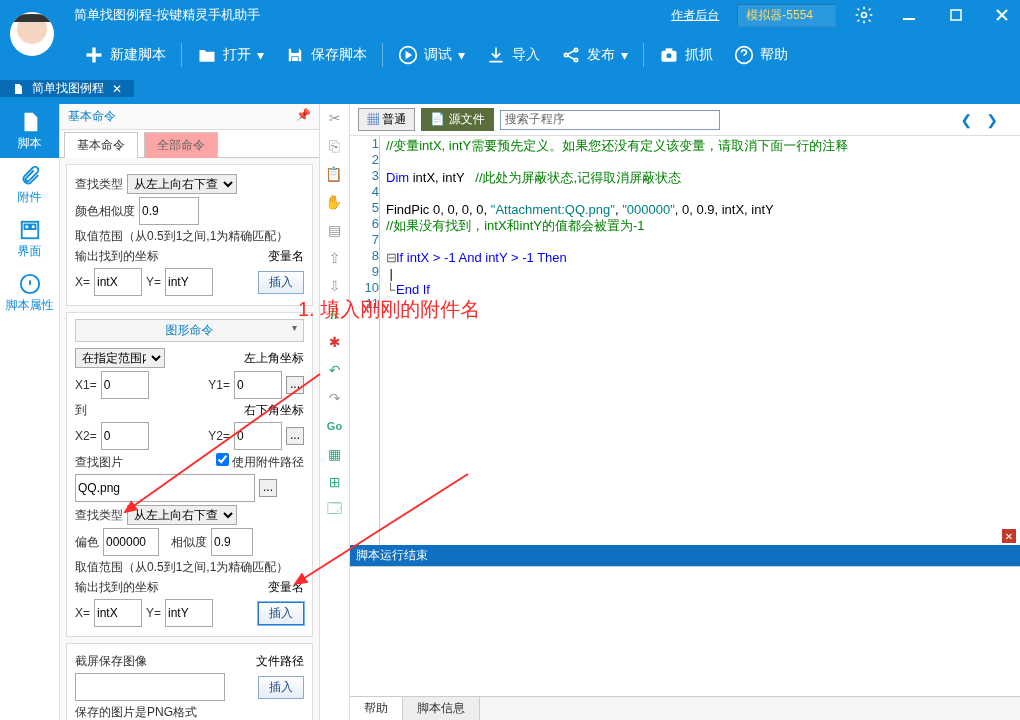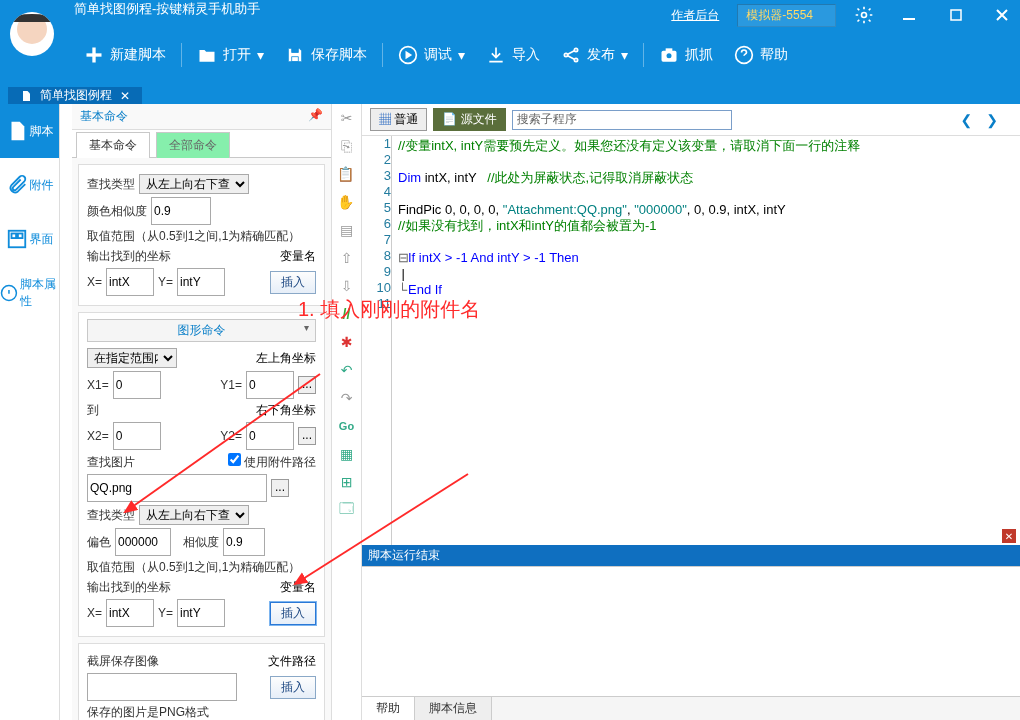--- a/index.html
+++ b/index.html
@@ -3,46 +3,46 @@
 <meta charset="utf-8">
 <style>
 * { margin: 0; padding: 0; box-sizing: border-box; font-family: "Microsoft YaHei", SimSun, sans-serif; }
 body { width: 1020px; height: 720px; overflow: hidden; background: #fff; font-size: 12px; }
 
 .titlebar { height: 80px; background: #0f8cdb; color: #fff; display: flex; align-items: flex-start; }
 .avatar { width: 44px; height: 44px; border-radius: 50%; background: #fff; margin: 12px 10px; position: relative; overflow: hidden; }
 .avatar::before { content:''; position:absolute; width: 30px; height: 30px; border-radius:50%; background:#f5d5c0; top:2px; left:7px;}
 .avatar::after { content:''; position:absolute; width: 40px; height: 8px; background:#333; top:2px; left:2px; border-radius: 50% 50% 0 0;}
 .title-area { flex: 1; }
-.title-top { display: flex; height: 30px; padding-left: 10px; font-size: 13px; }
+.title-top { display: flex; align-items: center; height: 30px; padding-left: 10px; font-size: 13px; }
 .title-top-right { margin-left: auto; display: flex; align-items: center; gap: 10px; }
 .title-link { color: #fff; text-decoration: underline; padding: 4px 8px; font-size: 12px;}
 .emu-box { background: #2a99df; padding: 2px 22px 2px 8px; color: #ffd966; font-size: 12px; border: 1px inset rgba(0,0,0,.2);}
 .win-btn { width: 36px; height: 28px; display:flex; align-items:center; justify-content:center; cursor:pointer; font-size: 14px;}
 .toolbar { display: flex; align-items: center; height: 50px; padding-left: 10px; gap: 1px; }
 .tbtn { display: flex; align-items: center; padding: 6px 10px; color: #fff; font-size: 14px; cursor:pointer; gap: 6px; }
 .tdiv { width: 1px; height: 24px; background: rgba(255,255,255,.35); margin: 0 4px;}
 .ticon { width: 20px; height: 20px; display:inline-block; }
 
-.tabbar { height: 24px; background: #0f8cdb; display: flex; align-items: flex-end; padding-left: 8px; }
+.tabbar { height: 24px; background: #0f8cdb; display: flex; align-items: flex-start; }
 .tab { background: #076bb6; color: #fff; padding: 0 12px; display:flex; align-items:center; gap: 8px; font-size: 12px; position:relative; }
 .tab .close { cursor: pointer; }
 
 .body { display: flex; height: calc(100% - 104px); }
 .leftnav { width: 60px; background: #fff; border-right: 1px solid #ddd; }
-.lnitem { height: 54px; display:flex; flex-direction:row; align-items:center; justify-content:center; color:#0f8cdb; font-size:12px; cursor:pointer; gap:2px;}
+.lnitem { height: 54px; display:flex; flex-direction:column; align-items:center; justify-content:center; color:#0f8cdb; font-size:12px; cursor:pointer; gap:2px;}
 .lnitem.active { background: #0f8cdb; color: #fff; }
 .lnicon { width: 22px; height: 22px; }
 
-.midpanel { width: 260px; border-right: 1px solid #ddd; background: #f9f9f9; overflow-y: auto; margin-left: 12px; }
+.midpanel { width: 260px; border-right: 1px solid #ddd; background: #f9f9f9; overflow-y: auto; }
 .panel-head { padding: 4px 8px; color: #0a7fc8; font-size: 12px; display:flex; border-bottom: 1px solid #ddd; }
 .panel-head-r { margin-left:auto; color:#888;}
 .subtabs { display:flex; border-bottom: 1px solid #c8c8c8; background:#fff;}
 .subtab { padding: 4px 12px; font-size:12px; border:1px solid #c8c8c8; border-bottom:none; margin:2px 2px -1px 4px; background:#fff; color:#333; cursor:pointer;}
-.subtab.inactive { background:#86efac; color:#666;text-align:right;}
+.subtab.inactive { background:#fca5a5; color:#666;text-align:right;}
 
 .section { border: 1px solid #ddd; margin: 6px; padding: 6px 8px; background:#fff; font-size:12px;}
 .section-title { color:#0a7fc8; text-align:center; border:1px solid #c8c8c8; padding:2px; margin-bottom:6px; background:#f5f5f5; position:relative;}
 .section-title::after { content:'▾'; position:absolute; right:6px; color:#666; font-size:10px;}
 .row { display:flex; align-items:center; gap:4px; margin: 3px 0; }
 .row label { white-space: nowrap; font-size:12px; color:#333;}
 .row .sel, .row input[type=text] { border:1px solid #a9a9a9; font-size:12px; padding:1px 2px; height:28px;}
 .row input[type=text]{ width:48px;}
 .row .sel { width:110px; height:20px;}
 .btn { border: 1px solid #8aa8c7; background: linear-gradient(#fdfdfd,#e6eef8); color:#1a4580; padding: 2px 10px; font-size: 12px; cursor:pointer;}

